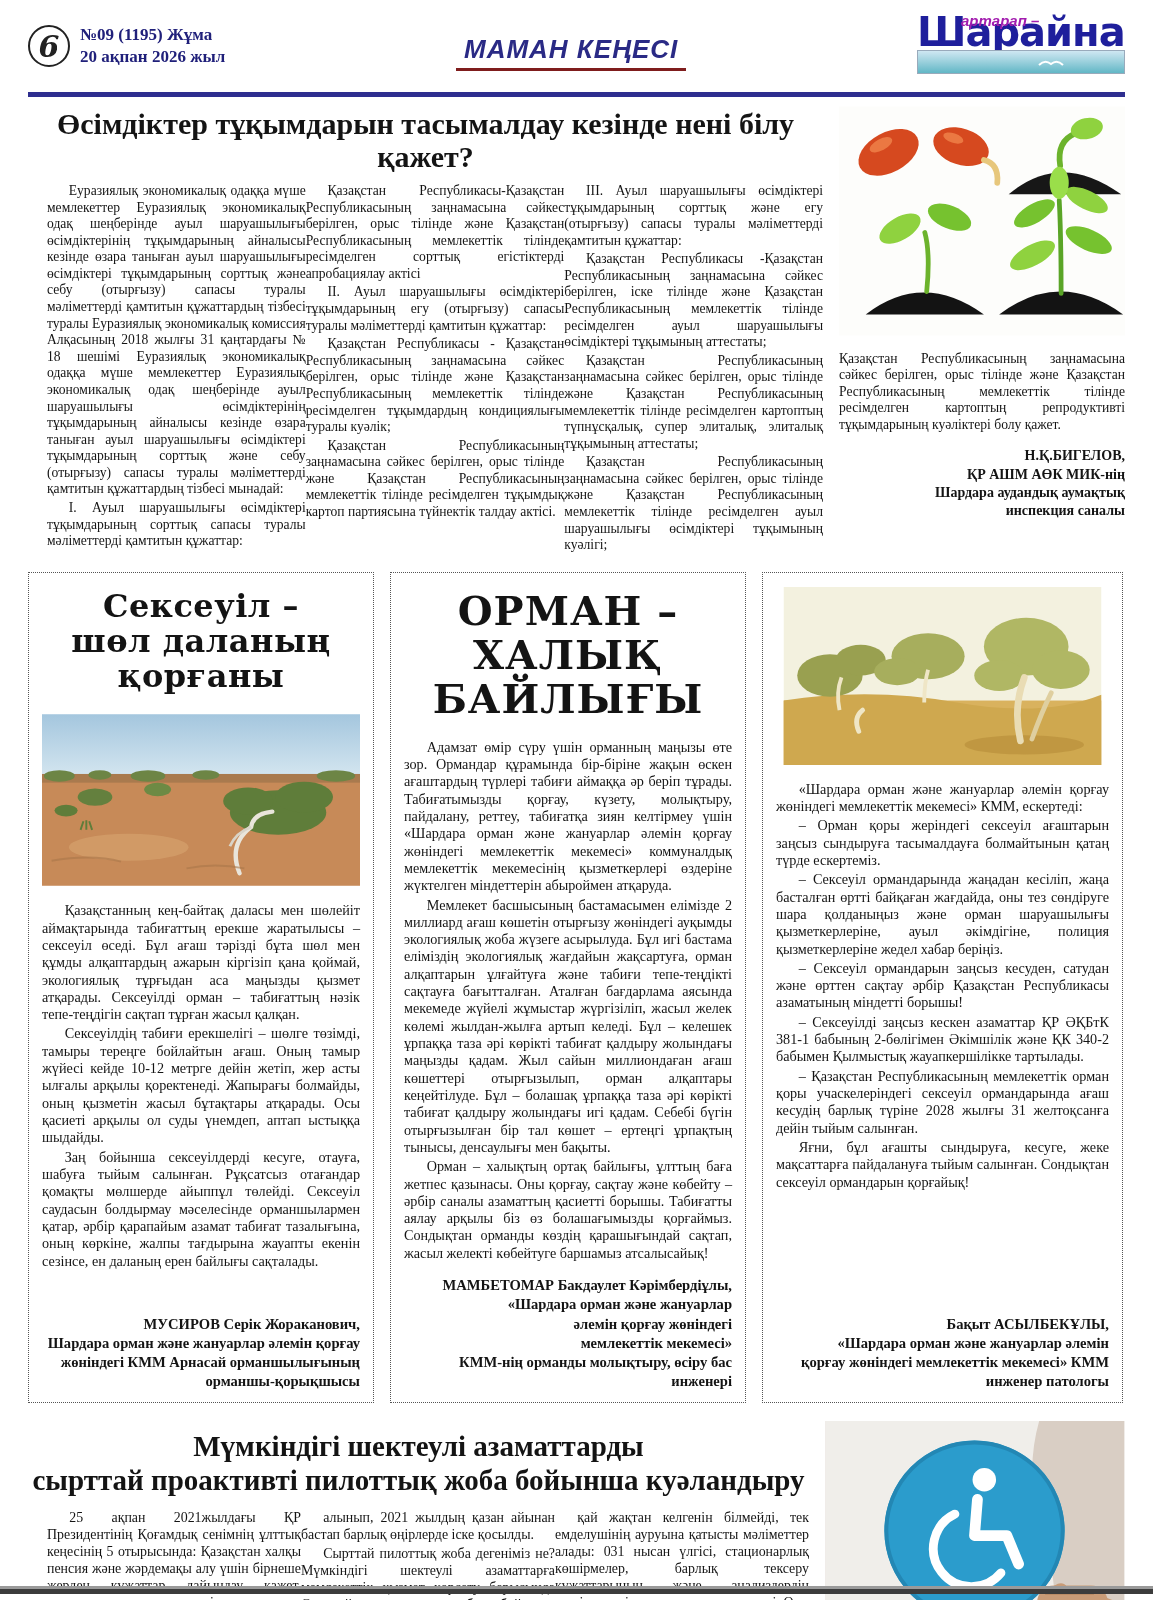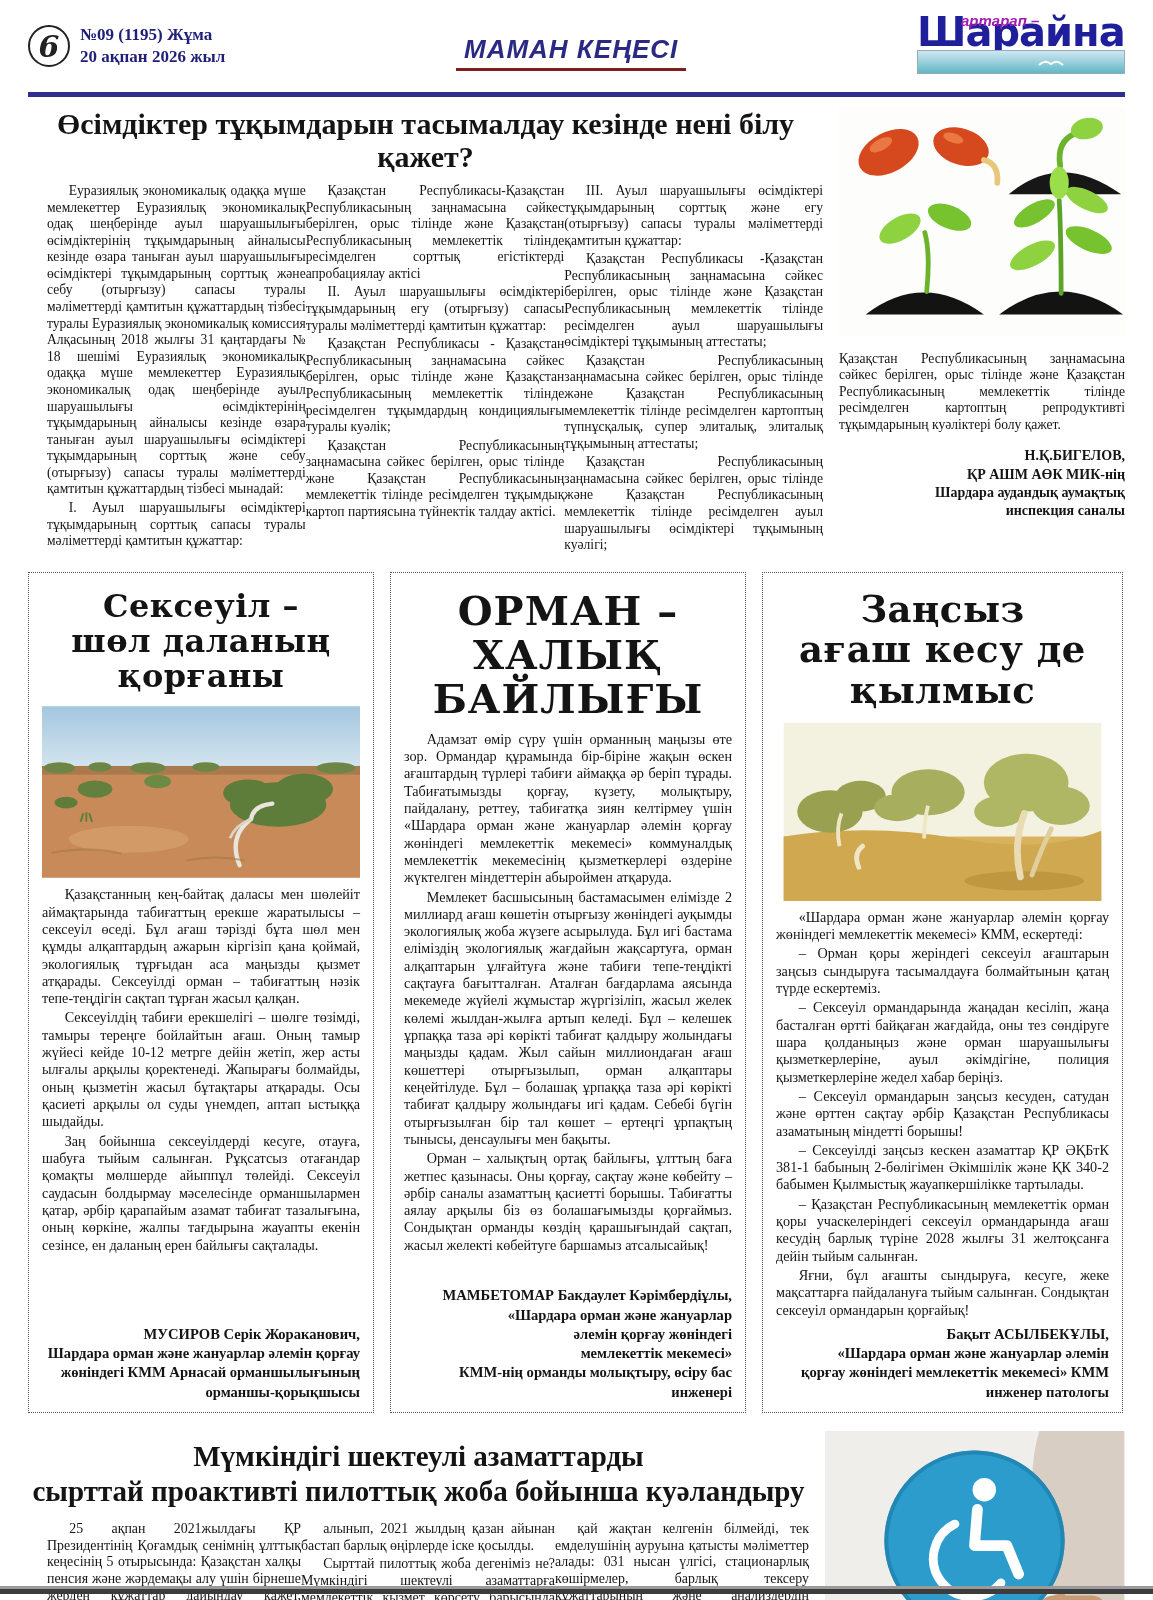--- a/index.html
+++ b/index.html
@@ -39,21 +39,21 @@
   .cols { display:flex; gap:0;margin-left:19px; }
   .col { flex:1; min-width:0; text-align:justify; font-size:13.6px; line-height:1.22; }
   .col p, .body p { margin:0 0 2px; text-indent:1.6em; }
   .a1-right { width:286px; flex:none; font-size:13.6px; }
   .photo { width:100%; display:block; }
   .byline { font-weight:bold; text-align:right; font-size:14px; line-height:1.32; margin-top:6px; }
   .byline div { text-indent:0; }
   .a1-right .bodytxt { text-align:justify; line-height:1.22; margin-top:6px; }
   
   .boxes { display:flex; gap:16px; margin-top:16px; align-items:stretch; }
-  .box { border:1px dotted #555; padding:12px 13px 10px; display:flex; flex-direction:column; background:#fff; }
+  .box { border:1px dotted #555; padding:12px 13px 10px; display:flex; flex-direction:column; background:#fff;gap:8px; }
   .box-1 { width:346px; } .box-2 { width:356px; } .box-3 { width:361px; }
   .box-title { text-align:center; font-family:"DejaVu Serif", serif; font-weight:bold; line-height:1.1;
     margin:4px 0 10px; letter-spacing:0.5px; }
   .box-1 .box-title { font-size:32px; }
   .box-2 .box-title { font-size:40px; letter-spacing:1px; }
   .box-3 .box-title { font-size:37px; }
   .box .photo { margin:2px 0 8px; }
   .box .body { text-align:justify; font-size:14.2px; line-height:1.22; }
   .box .byline { margin-top:auto; padding-top:4px; font-size:14.6px; }
   
@@ -103,21 +103,21 @@
             <p>I. Ауыл шаруашылығы өсімдіктері тұқымдарының сорттық сапасы туралы мәліметтерді қамтитын құжаттар:</p>
           </div>
         <div class="col">
             <p>Қазақстан Республикасы-Қазақстан Республикасының заңнамасына сәйкес берілген, орыс тілінде және Қазақстан Республикасының мемлекеттік тілінде ресімделген сорттық егістіктерді апробациялау актісі</p>
             <p>II. Ауыл шаруашылығы өсімдіктері тұқымдарының егу (отырғызу) сапасы туралы мәліметтерді қамтитын құжаттар:</p>
             <p>Қазақстан Республикасы - Қазақстан Республикасының заңнамасына сәйкес берілген, орыс тілінде және Қазақстан Республикасының мемлекеттік тілінде ресімделген тұқымдардың кондициялығы туралы куәлік;</p>
             <p>Қазақстан Республикасының заңнамасына сәйкес берілген, орыс тілінде және Қазақстан Республикасының мемлекеттік тілінде ресімделген тұқымдық картоп партиясына түйнектік талдау актісі.</p>
           </div>
         <div class="col">
             <p>III. Ауыл шаруашылығы өсімдіктері тұқымдарының сорттық және егу (отырғызу) сапасы туралы мәліметтерді қамтитын құжаттар:</p>
-            <p>Қазақстан Республикасы -Қазақстан Республикасының заңнамасына сәйкес берілген, орыс тілінде және Қазақстан Республикасының мемлекеттік тілінде ресімделген ауыл шаруашылығы өсімдіктері тұқымының аттестаты;</p>
+            <p>Қазақстан Республикасы -Қазақстан Республикасының заңнамасына сәйкес берілген, іске тілінде және Қазақстан Республикасының мемлекеттік тілінде ресімделген ауыл шаруашылығы өсімдіктері тұқымының аттестаты;</p>
             <p>Қазақстан Республикасының заңнамасына сәйкес берілген, орыс тілінде және Қазақстан Республикасының мемлекеттік тілінде ресімделген картоптың түпнұсқалық, супер элиталық, элиталық тұқымының аттестаты;</p>
             <p>Қазақстан Республикасының заңнамасына сәйкес берілген, орыс тілінде және Қазақстан Республикасының мемлекеттік тілінде ресімделген ауыл шаруашылығы өсімдіктері тұқымының куәлігі;</p>
           </div>
       </div>
     </div>
     <div class="a1-right">
       <svg class="photo" viewBox="0 0 300 240" style="height:232px">
         <rect width="300" height="240" fill="#fdfdfb"></rect>
         <ellipse cx="52" cy="48" rx="34" ry="21" fill="#d6491f" transform="rotate(-28 52 48)"></ellipse>
         <ellipse cx="44" cy="40" rx="13" ry="6" fill="#ef8049" transform="rotate(-28 44 40)" opacity="0.85"></ellipse>
@@ -218,25 +218,20 @@
           <div>МАМБЕТОМАР Бакдаулет Кәрімбердіұлы,</div>
           <div>«Шардара орман және жануарлар</div>
           <div>әлемін қорғау жөніндегі</div>
           <div>мемлекеттік мекемесі»</div>
           <div>КММ-нің орманды молықтыру, өсіру бас</div>
           <div>инженері</div>
         </div>
     </div>
 
     <div class="box box-3">
-      <div class="box-title">
-          <div>Заңсыз</div>
-          <div>ағаш кесу де</div>
-          <div>қылмыс</div>
-        </div>
       <svg class="photo" viewBox="0 0 330 185" style="height:178px">
         <rect width="330" height="185" fill="#f3f1df"></rect>
         <rect y="118" width="330" height="67" fill="#d9b25e"></rect>
         <path d="M0 118 Q90 104 180 120 T330 112 V185 H0 Z" fill="#cfa84f"></path>
         <g fill="#99a050">
             <ellipse cx="48" cy="92" rx="34" ry="22"></ellipse>
             <ellipse cx="80" cy="76" rx="26" ry="16"></ellipse>
           </g>
         <path d="M58 128 q-4 -18 2 -34" stroke="#efe6c6" stroke-width="4" fill="none"></path>
         <g fill="#a7ae5d">

